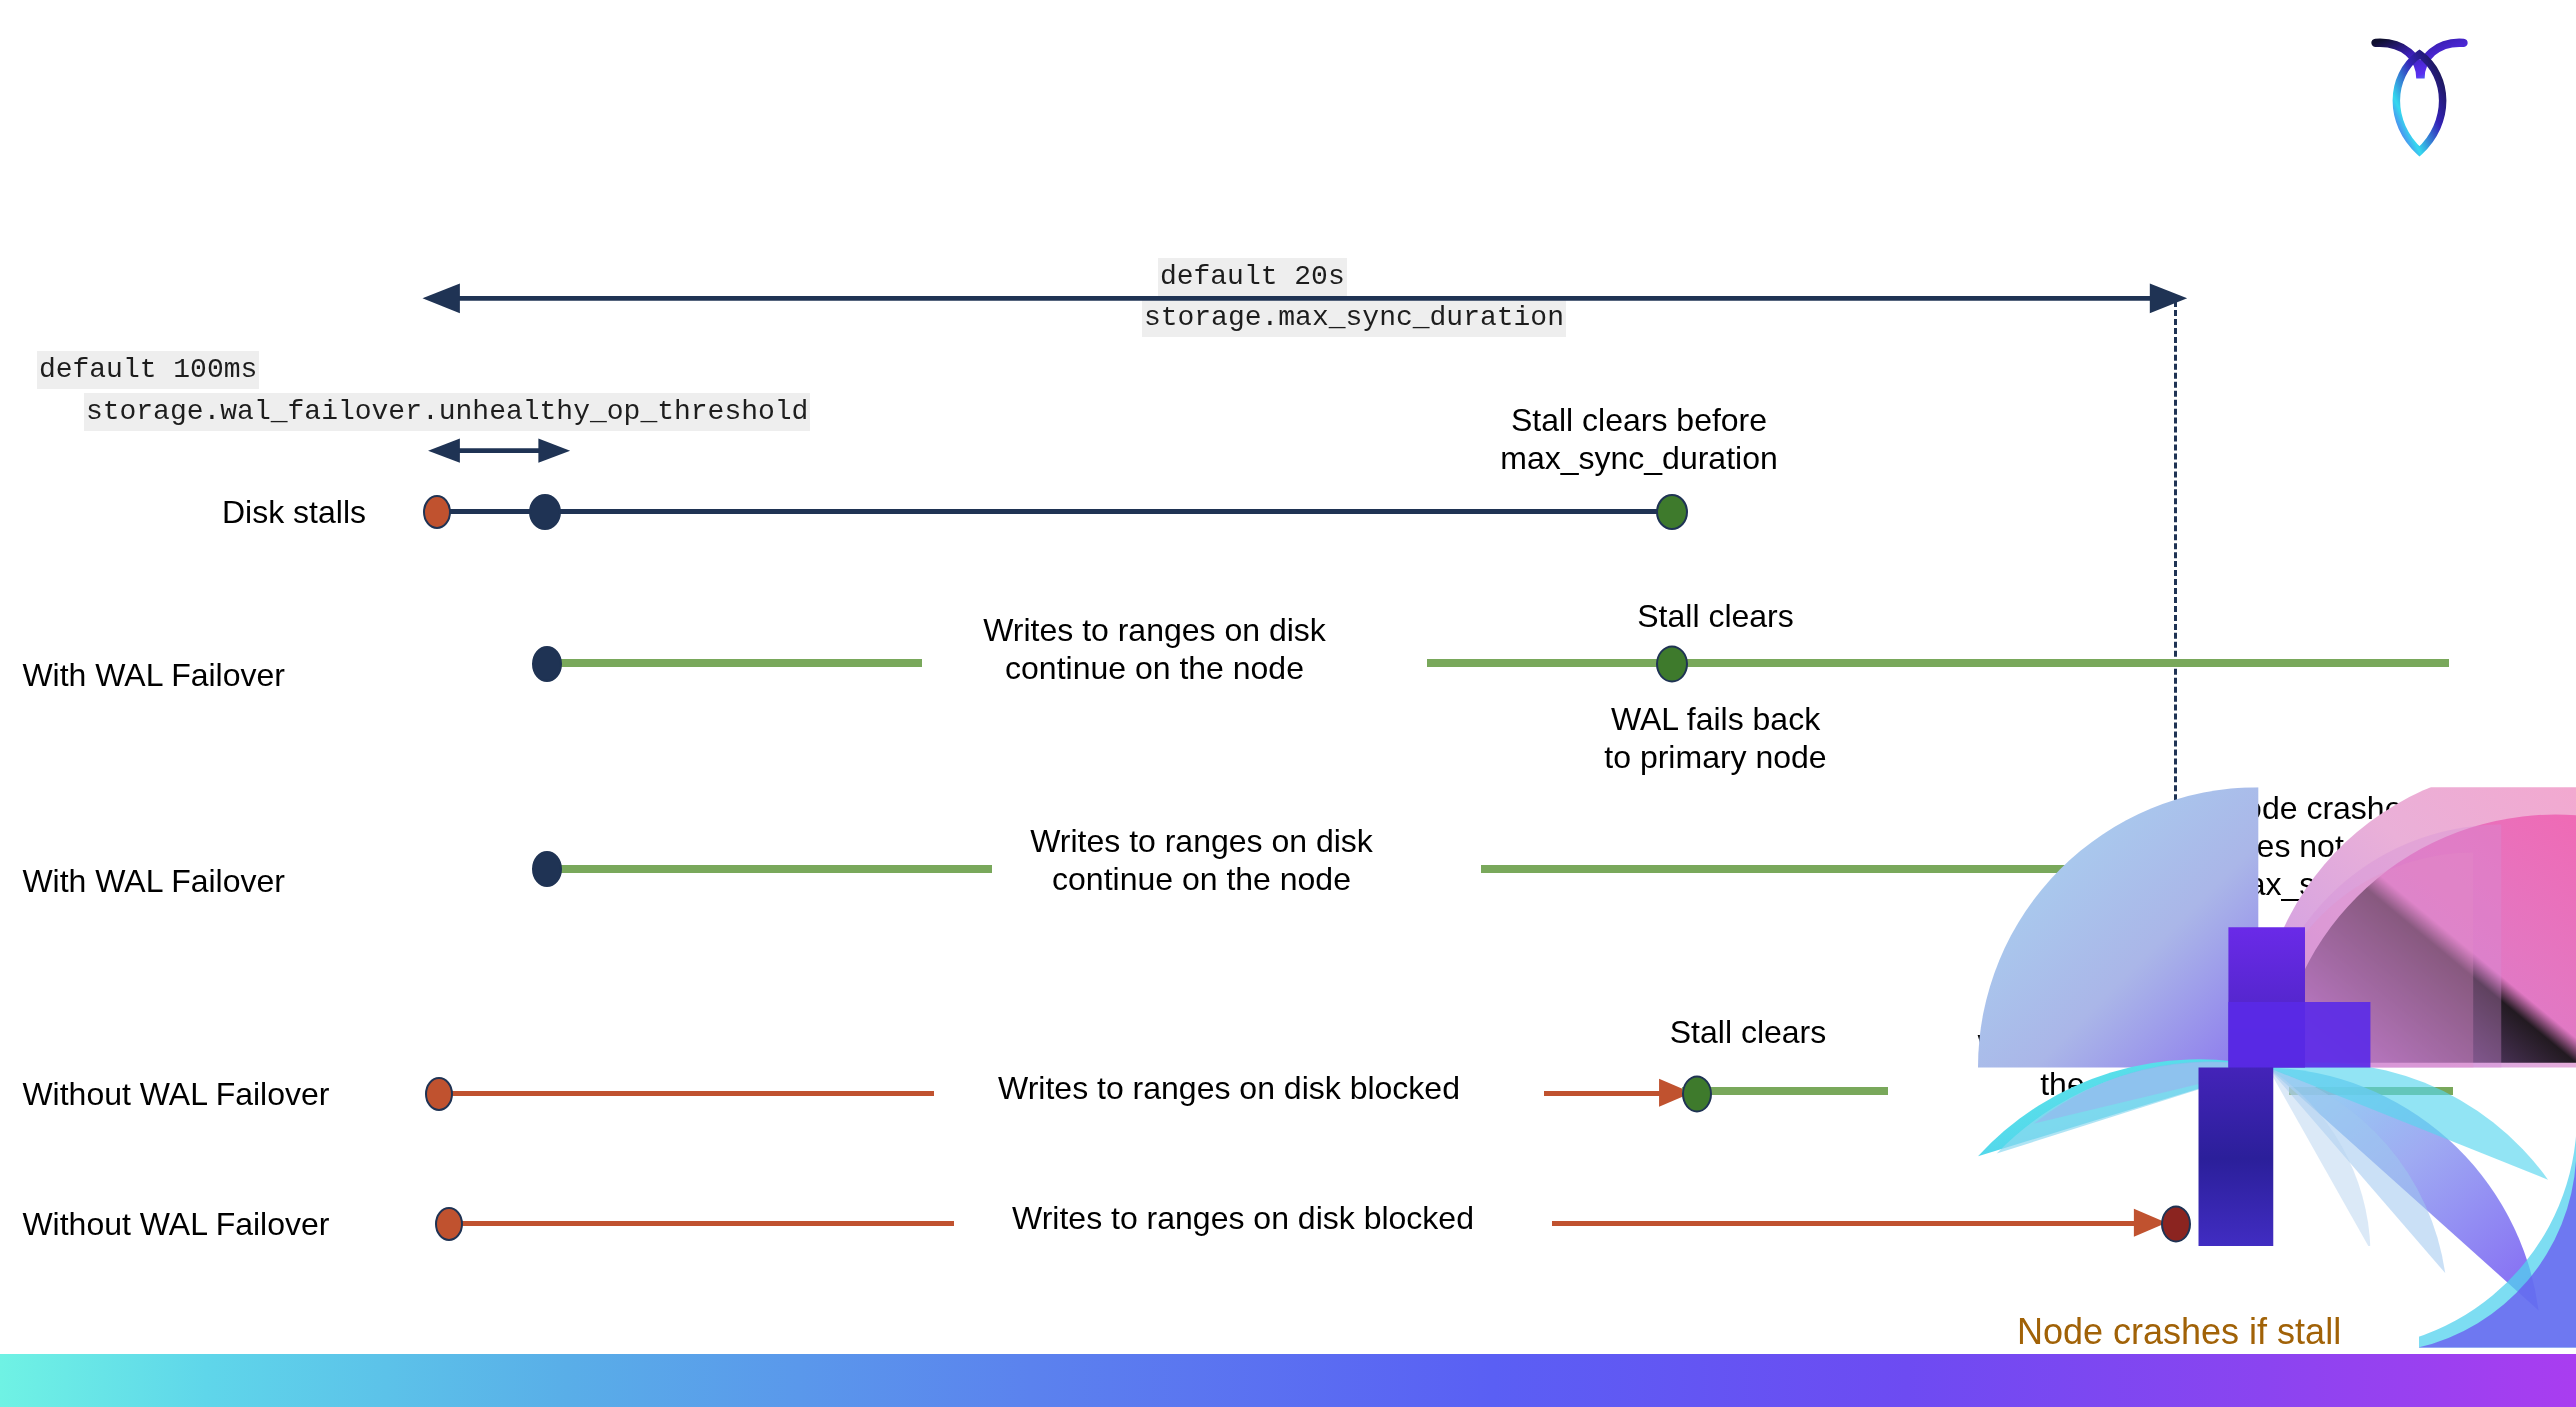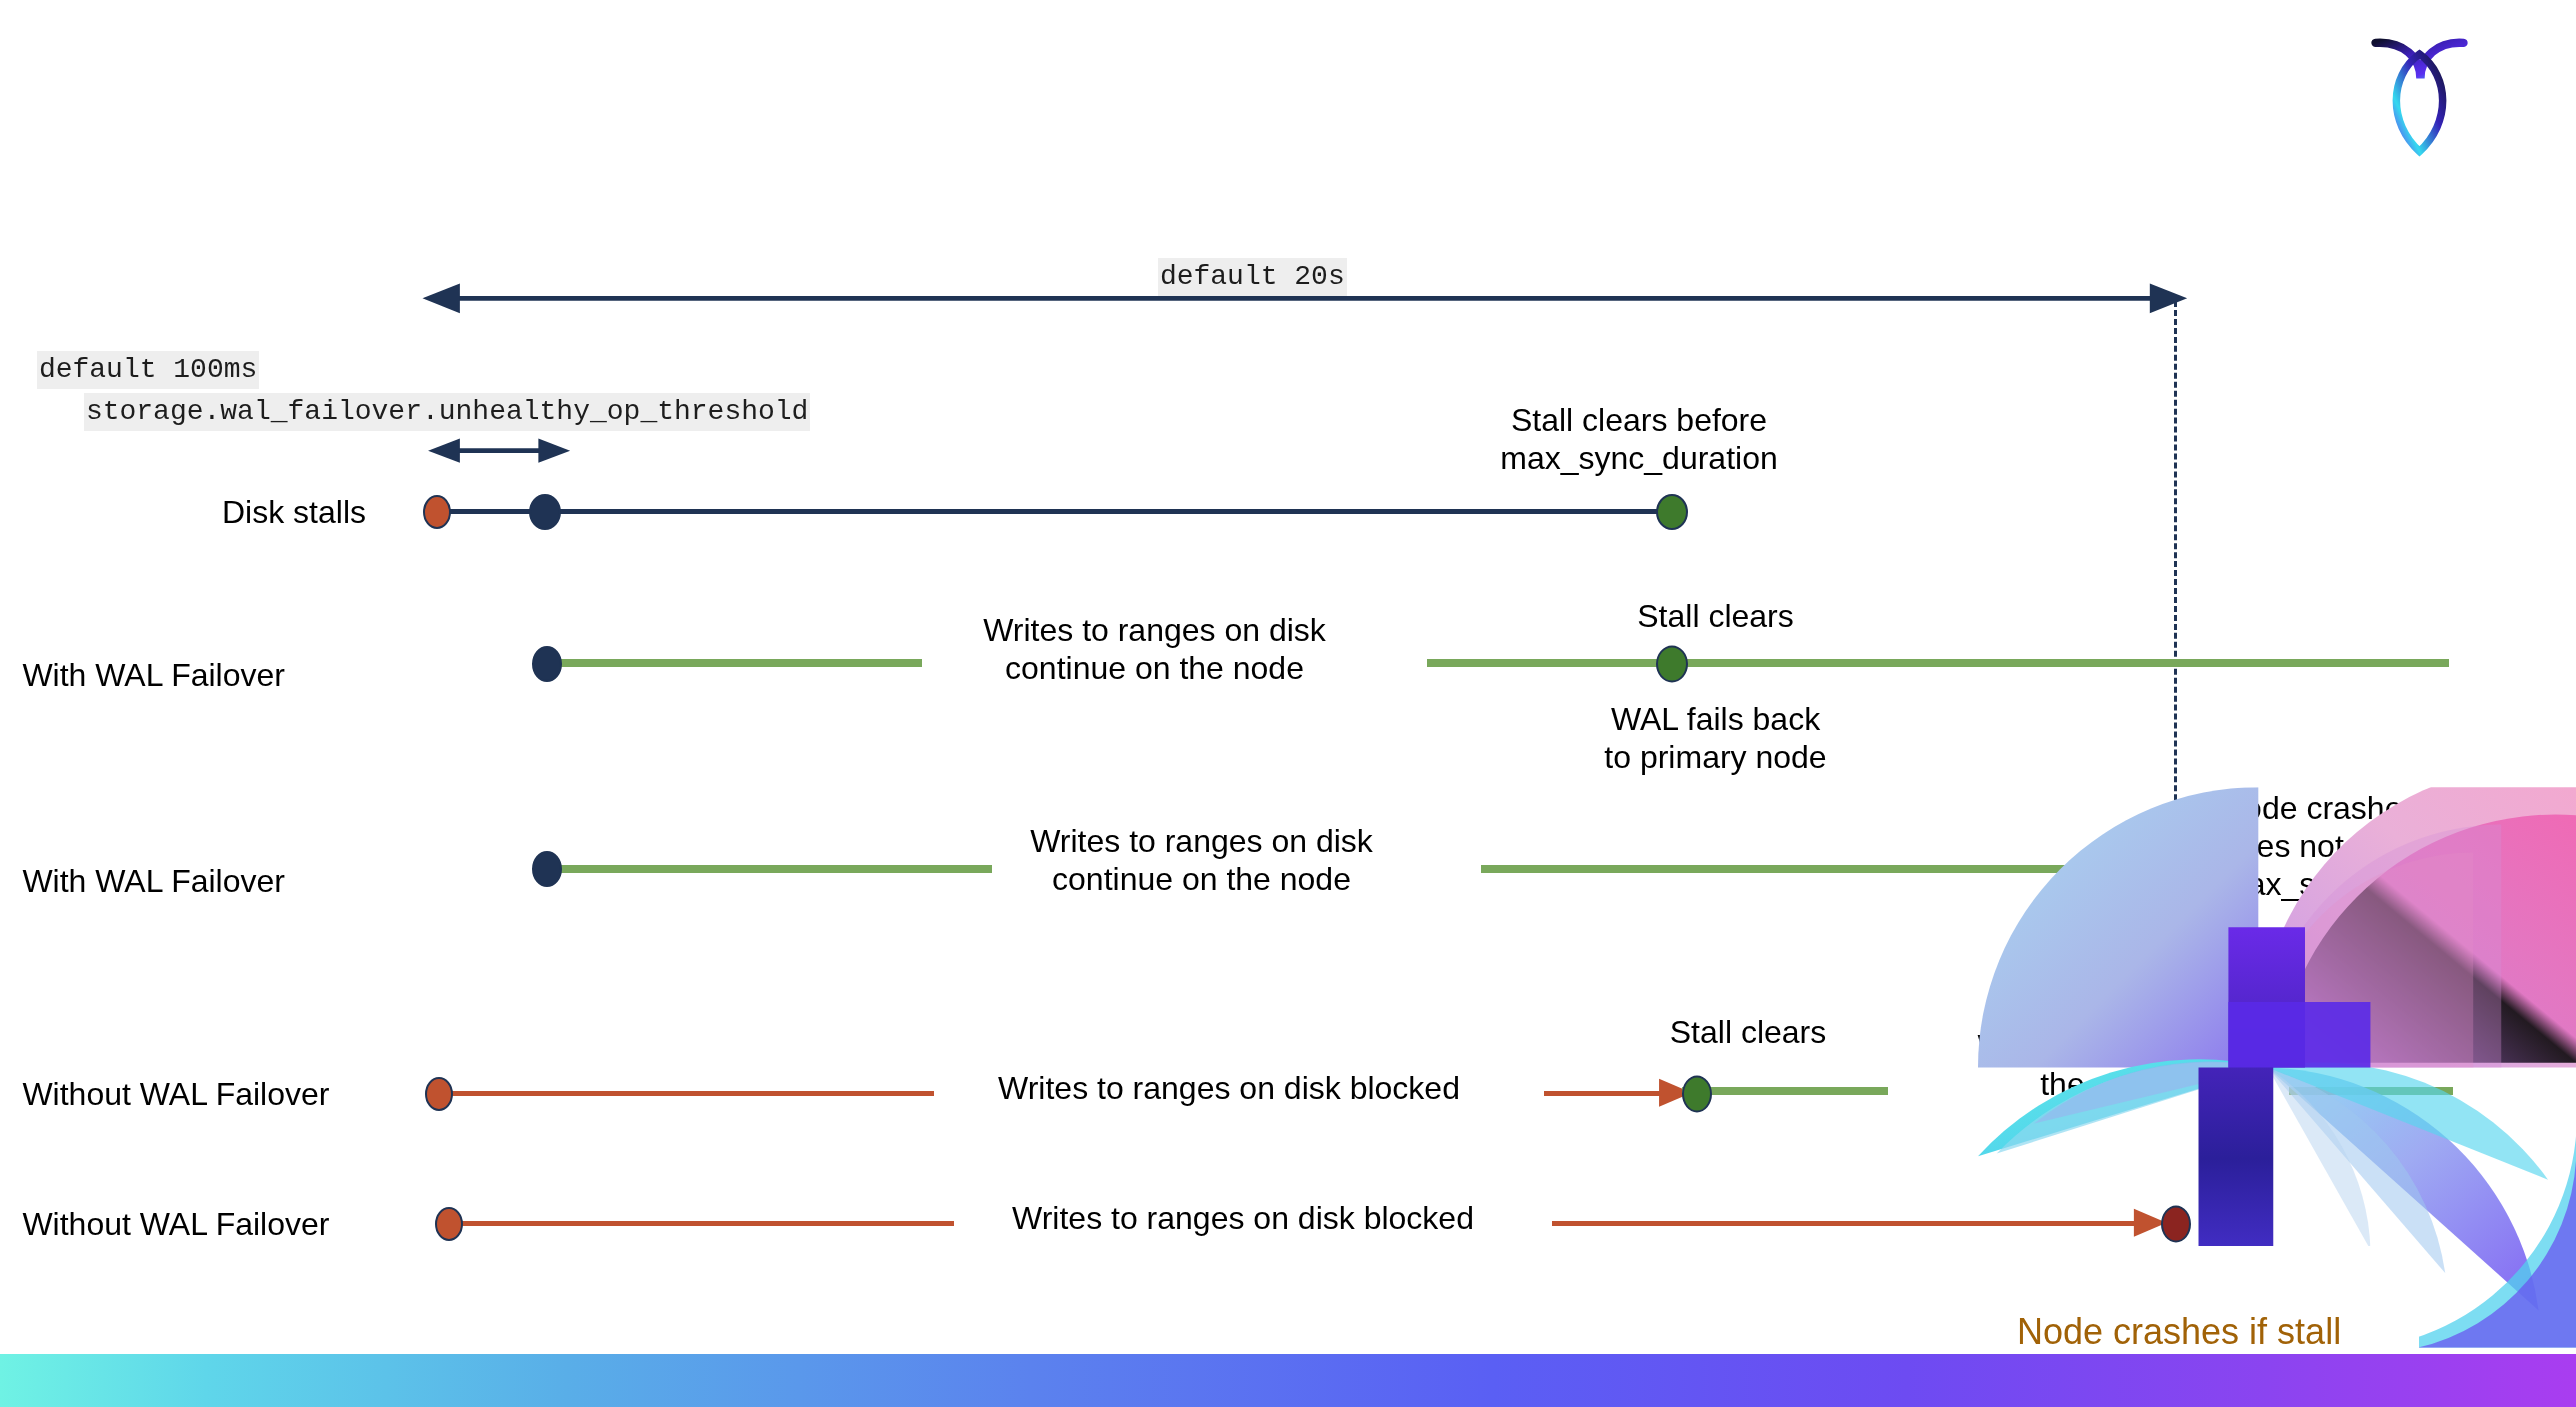--- a/index.html
+++ b/index.html
@@ -140,20 +140,21 @@
         <stop offset="75%" stop-color="#35d9ef"></stop>
         <stop offset="100%" stop-color="#6a35ef"></stop>
       </linearGradient>
     </defs>
     <path d="M8 18 C 38 16, 56 34, 56 56 C 56 34, 74 16, 102 18" fill="none" stroke="url(#lgA)" stroke-width="9" stroke-linecap="round"></path>
     <path d="M55 30 C 22 54, 22 104, 55 134 C 88 104, 88 54, 55 30 Z" fill="none" stroke="url(#lgB)" stroke-width="8"></path>
     <path d="M55 56 L55 134" fill="none" stroke="url(#lgA)" stroke-width="8"></path>
   </svg>
 
   <div class="code-chip" style="left:1142px; top:258px;margin-left:16px;">default 20s</div>
+  <div class="code-chip" style="left:1142px; top:299px;">storage.max_sync_duration</div>
 
   <div class="code-chip" style="left:37px; top:351px;">default 100ms</div>
   <div class="code-chip" style="left:37px; top:393px;margin-left:47px;">storage.wal_failover.unhealthy_op_threshold</div>
 
   <svg class="ov" viewBox="0 0 2756 1506" width="2576" height="1408">
 
     <g>
       <line x1="470" y1="319" x2="2322" y2="319" stroke="#1f3354" stroke-width="5"></line>
       <polygon points="452,319 492,303 492,335" fill="#1f3354"></polygon>
       <polygon points="2340,319 2300,303 2300,335" fill="#1f3354"></polygon>

